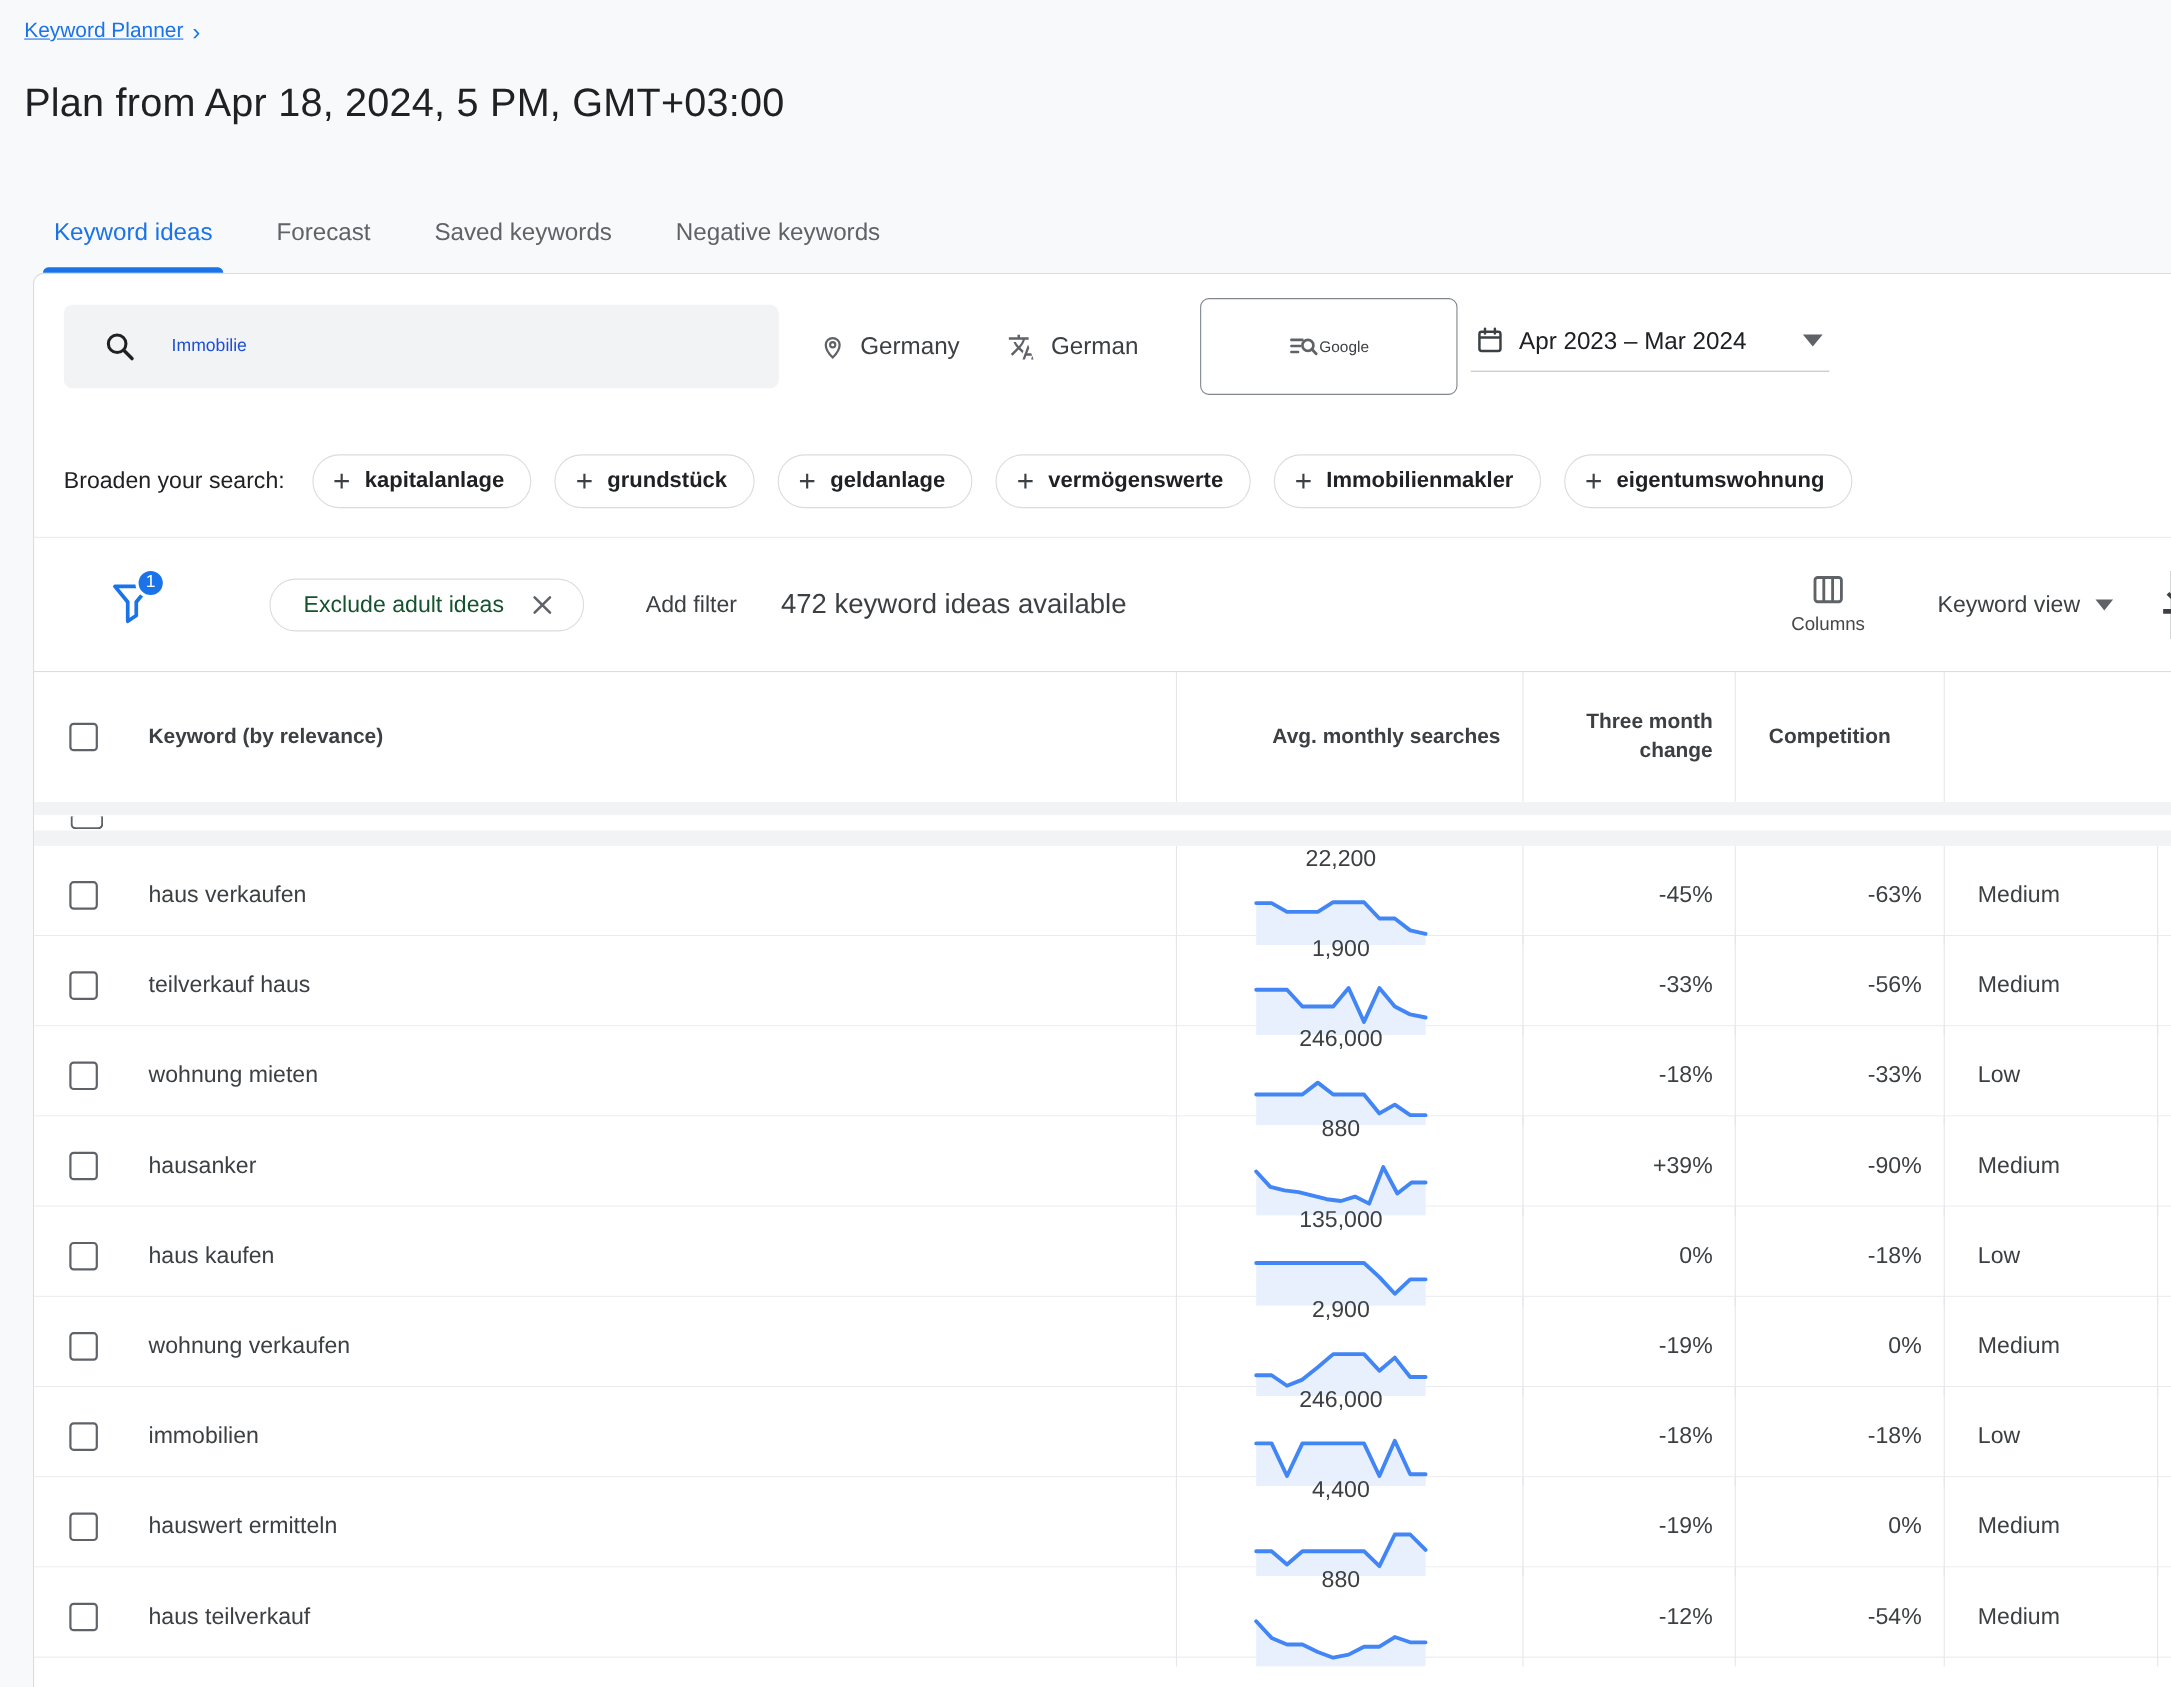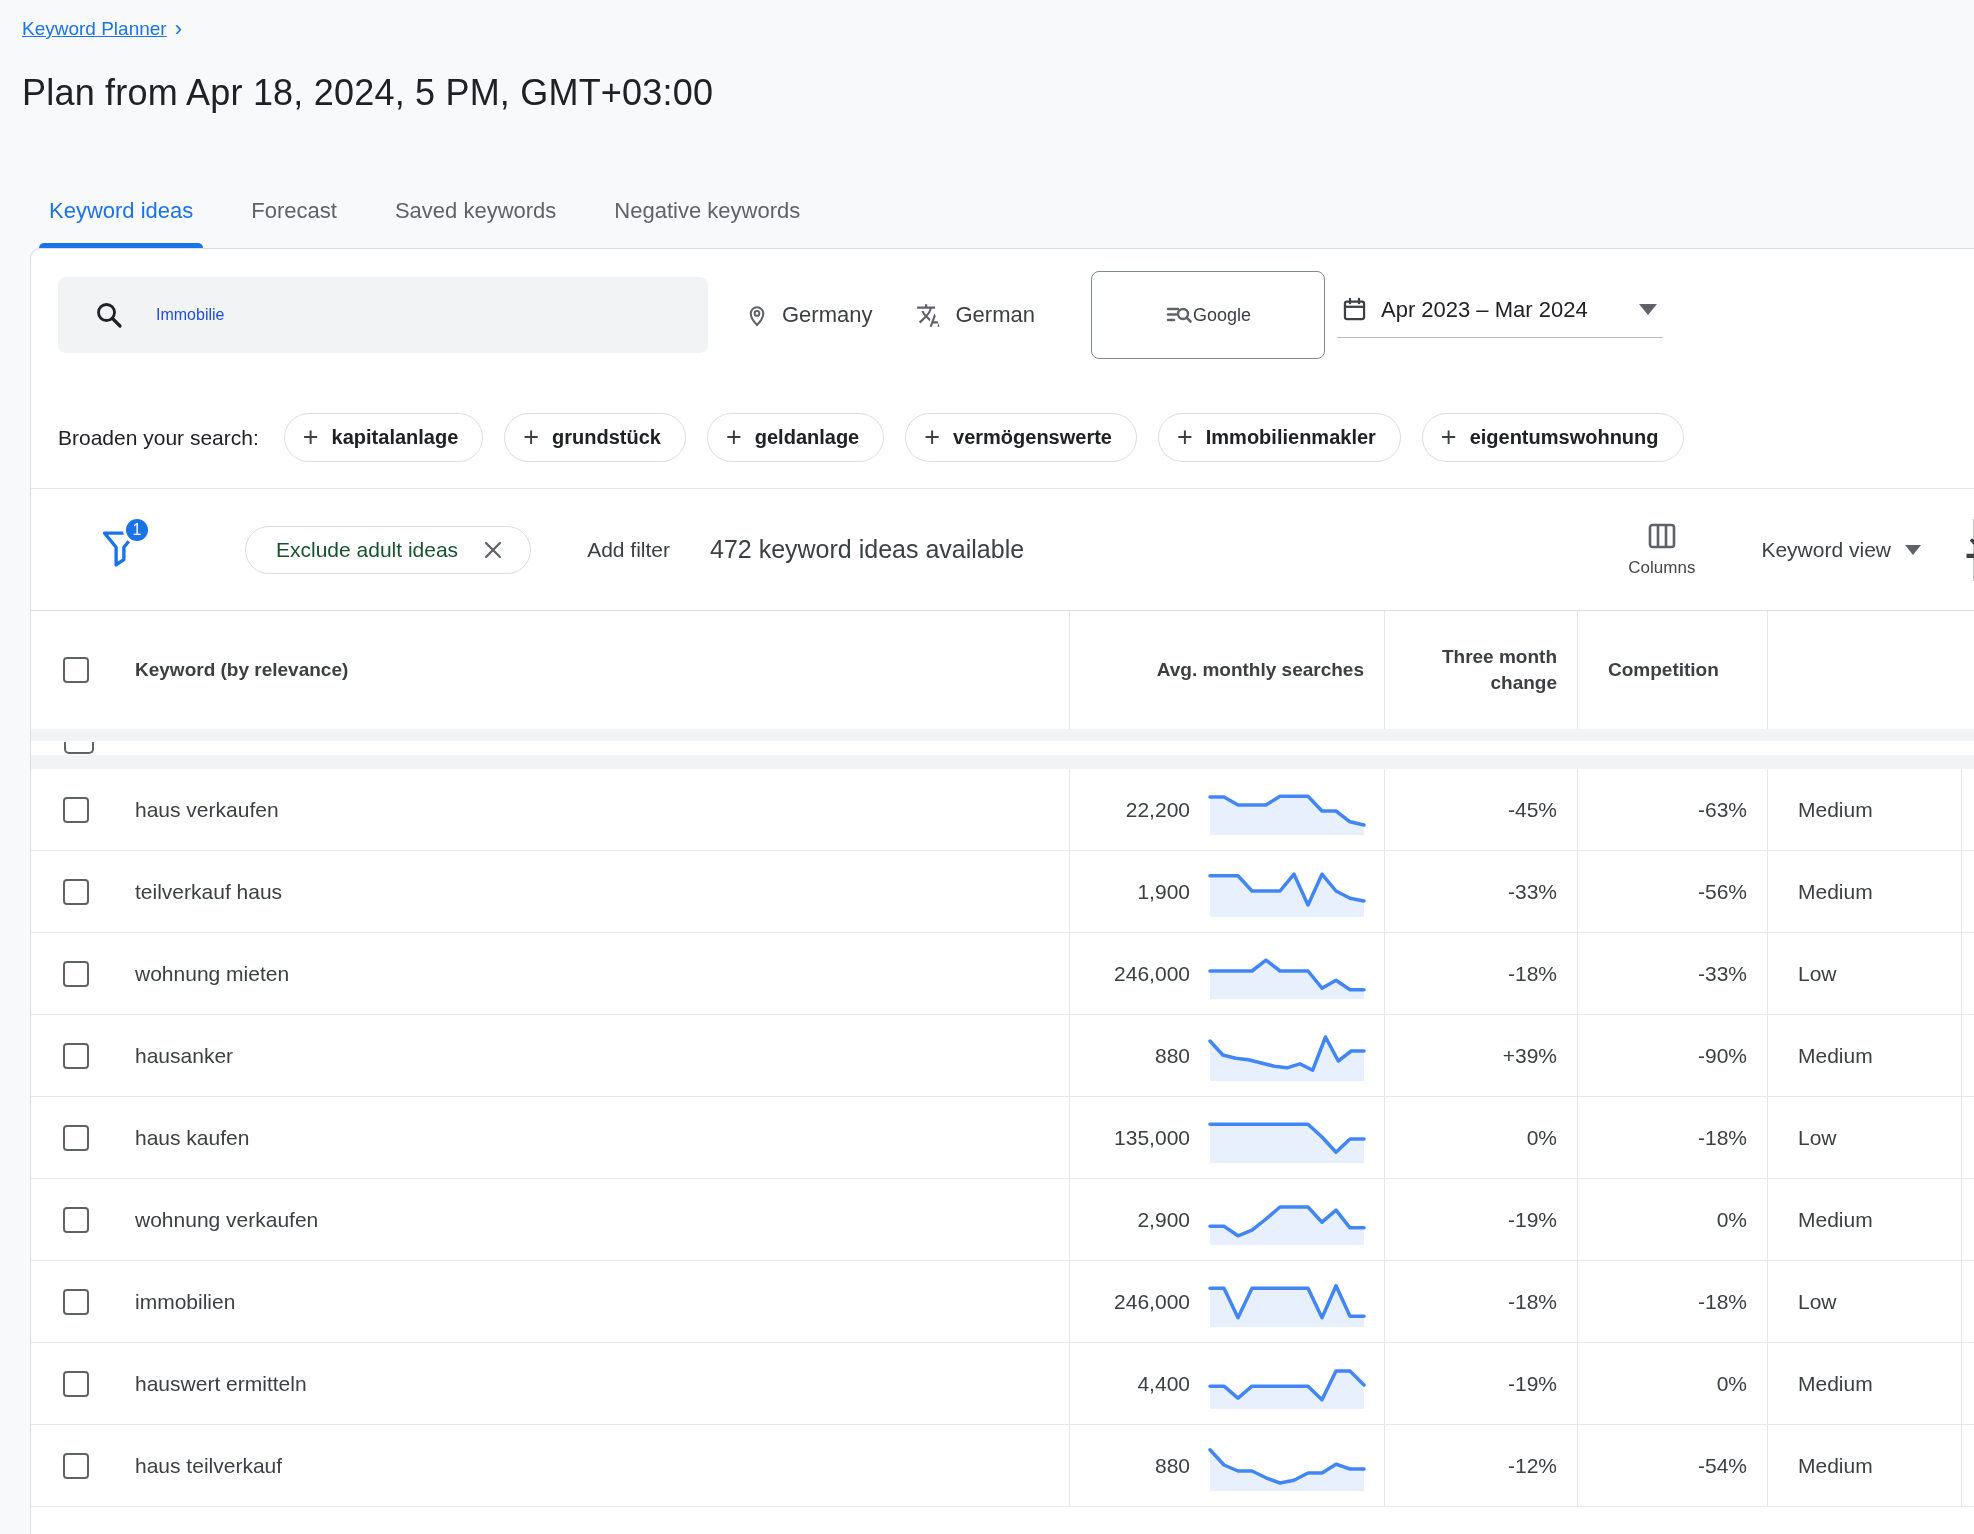--- a/index.html
+++ b/index.html
@@ -20,21 +20,21 @@
   
   .card { margin-left:30px; width:1944px; background:#fff; border-top:1px solid #dadce0; border-left:1px solid #dadce0; border-top-left-radius:10px; min-height:1286px; position:relative; }
 
   
   .search-row { display:flex; align-items:center; padding:22px 0 0 27px; height:110px; }
   .search-box { width:650px; height:76px; background:#f1f3f4; border-radius:8px; display:flex; align-items:center; padding-left:36px; gap:32px; }
   .search-box input { border:none; background:transparent; outline:none; font-size:16px; color:#1d4ed8; font-family:"Liberation Sans",sans-serif; width:480px; }
   .ctx-item { display:flex; align-items:center; gap:12px; font-size:22px; color:#3c4043; cursor:pointer; }
   .ctx-germany { margin-left:36px; }
   .ctx-german { margin-left:44px; }
-  .google-box { margin-left:56px; width:234px; height:88px; border:1px solid #80868b; border-radius:8px; display:flex; align-items:center; justify-content:center; font-size:18px; color:#3c4043; cursor:pointer; }
+  .google-box { margin-left:56px; width:234px; height:88px; border:1px solid #80868b; border-radius:8px; display:flex; align-items:center; justify-content:center; font-size:14px; color:#3c4043; cursor:pointer; }
   .date-item { margin-left:12px; display:flex; align-items:center; gap:13px; font-size:22px; color:#202124; border-bottom:1px solid #bdc1c6; padding:4px 6px 14px 4px; cursor:pointer; }
   .caret-down { width:0; height:0; border-left:9px solid transparent; border-right:9px solid transparent; border-top:11px solid #5f6368; margin-left:38px; }
 
   
   .broaden-row { display:flex; align-items:center; padding-left:27px; margin-top:54px; gap:21px; }
   .broaden-label { font-size:21px; color:#202124; margin-right:4px; white-space:nowrap; }
   .chip { display:flex; align-items:center; gap:13px; height:49px; border:1px solid #dadce0; border-radius:25px; padding:0 24px 0 18px; font-size:20px; font-weight:700; color:#202124; background:#fff; cursor:pointer; white-space:nowrap; }
   .plus-icon { font-size:27px; font-weight:400; color:#3c4043; line-height:1; }
 
   
@@ -62,21 +62,21 @@
   .th-right, .td-right { justify-content:flex-end; text-align:right; padding-right:20px; }
   .th-three span { display:inline-block; max-width:125px; line-height:1.35; }
   .th-comp, .td-comp { padding-left:30px; }
   .checkbox { width:26px; height:26px; border:2px solid #5f6368; border-radius:4px; background:#fff; flex:0 0 auto; cursor:pointer; }
   .scroll-band { height:40px; background:#fff; position:relative; overflow:hidden; }
   .scroll-band::before { content:""; position:absolute; top:0; left:0; right:0; height:12px; background:#f1f3f4; }
   .scroll-band::after { content:""; position:absolute; bottom:0; left:0; right:0; height:14px; background:#f1f3f4; }
   .remnant-check { position:absolute; left:33px; top:13px; width:30px; height:12px; border:2.5px solid #5f6368; border-top:none; border-radius:0 0 5px 5px; }
   .tr { height:82px; border-bottom:1px solid #e8eaed; background:#fff; }
   .kw { font-size:21px; color:#3c4043; }
-  .td-searches { justify-content:flex-end; padding-right:16px; gap:16px; }
+  .td-searches { padding-right:16px; gap:16px;flex-direction:column; }
   .num { font-size:21px; color:#3c4043; text-align:right; }
   .cellv { font-size:21px; color:#3c4043; }
   .spark { width:162px; height:50px; flex:0 0 auto; }
   .spark-line { stroke:#4285f4; stroke-width:3.5; stroke-linejoin:round; stroke-linecap:round; fill:none; }
   .spark-fill { fill:#e8f0fe; stroke:none; }
 
   svg.icon { display:block; }
 </style>
 </head>
 <body>

